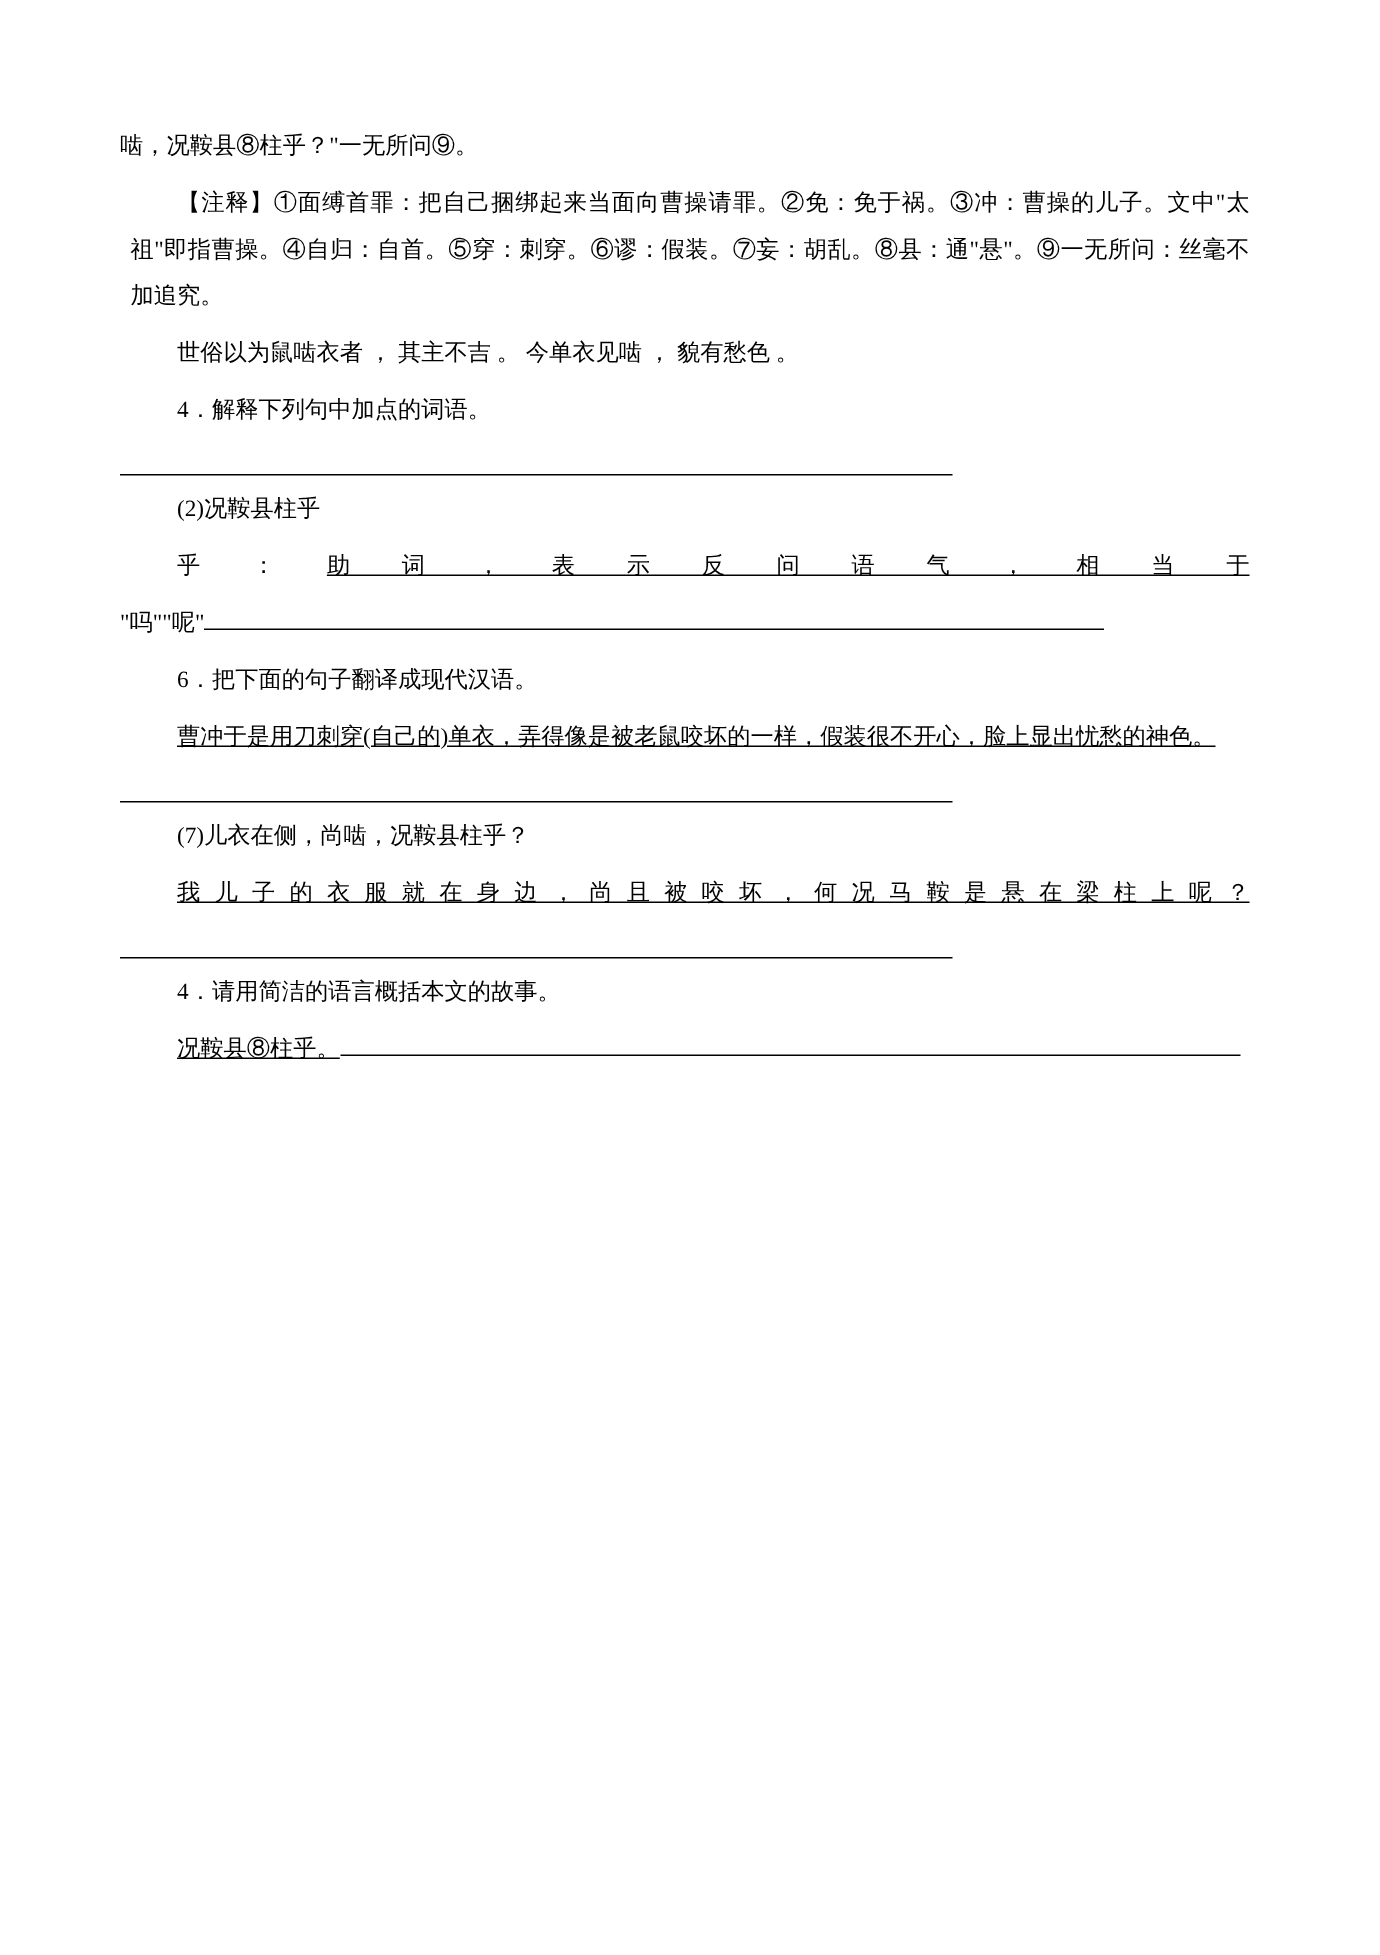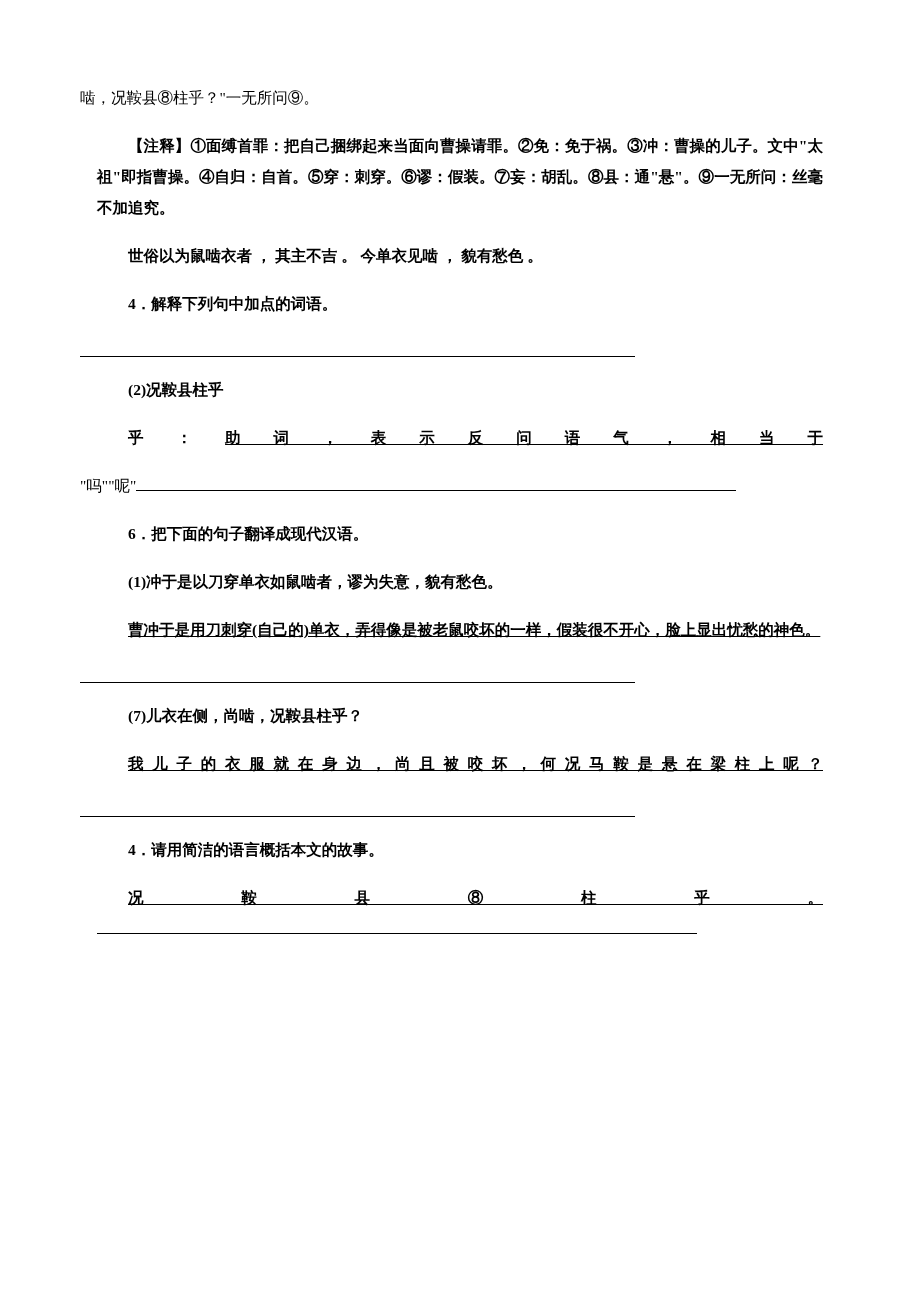--- a/index.html
+++ b/index.html
@@ -12,23 +12,22 @@
     min-height: 1303px;
     box-sizing: border-box;
     padding: 82px 80px 60px 80px;
     font-family: "SimSun", "宋体", serif;
     font-size: 15.5px;
     color: #000;
     line-height: 2;
   }
   .para {
     text-indent: 2em;
-    margin: 17px;
+    margin: 7px;
     text-align: justify;
-    font-weight: bold;
   }
   .para-no-indent {
     text-indent: 0;
     margin: 0;
   }
   .justified {
     text-align: justify;
     text-align-last: justify;
   }
   .underline {
@@ -72,21 +71,20 @@
   <p class="para justified">
     <span class="leading">乎 ： </span><span class="underline"> 助 词 ， 表 示 反 问 语 气 ， 相 当 于 </span>
   </p>
 
   <div>
     <span class="leading">"吗""呢"</span><span class="fill-rest" style="width:600px;"></span>
   </div>
 
   <p class="para">6．把下面的句子翻译成现代汉语。</p>
 
-  <p class="para">(1)冲于是以刀穿单衣如鼠啮者，谬为失意，貌有愁色。</p>
 
   <p class="para">
     <span class="underline">曹冲于是用刀刺穿(自己的)单衣，弄得像是被老鼠咬坏的一样，假装很不开心，脸上显出忧愁的神色。</span>
   </p>
   <span class="trailing-line" style="width:73%;"></span>
 
   <p class="para">(7)儿衣在侧，尚啮，况鞍县柱乎？</p>
 
   <p class="para justified">
     <span class="underline"> 我 儿 子 的 衣 服 就 在 身 边 ， 尚 且 被 咬 坏 ， 何 况 马 鞍 是 悬 在 梁 柱 上 呢 ？ </span>

